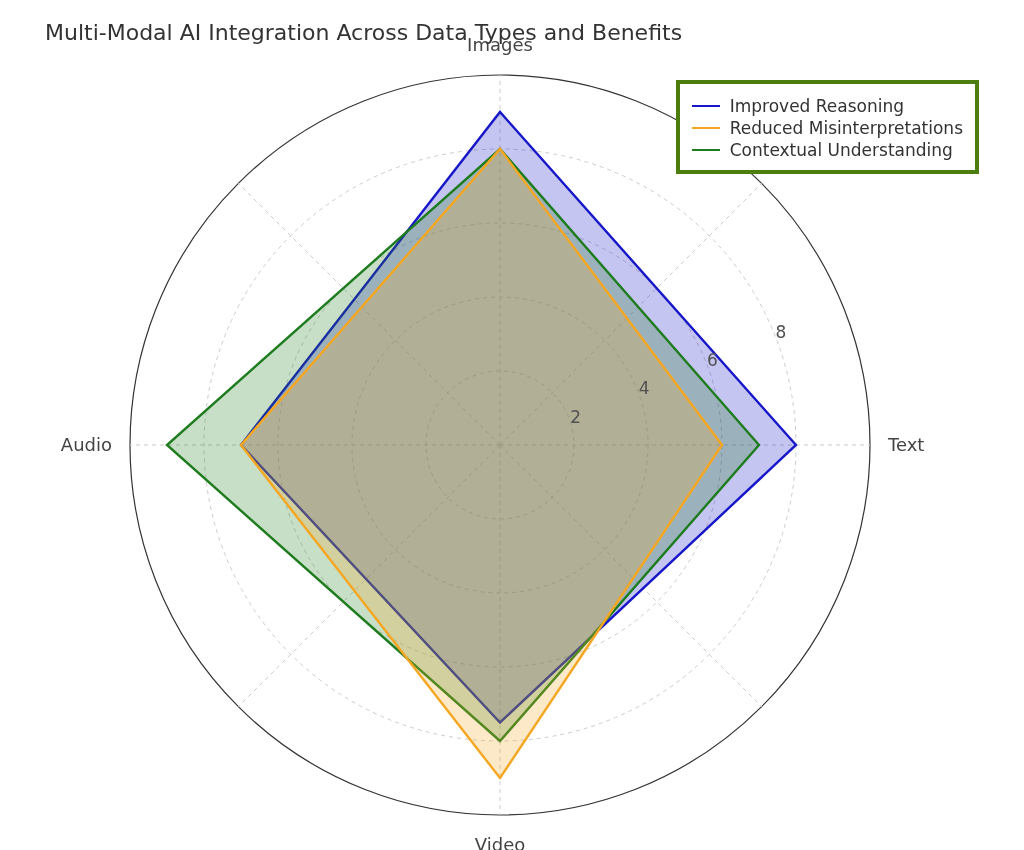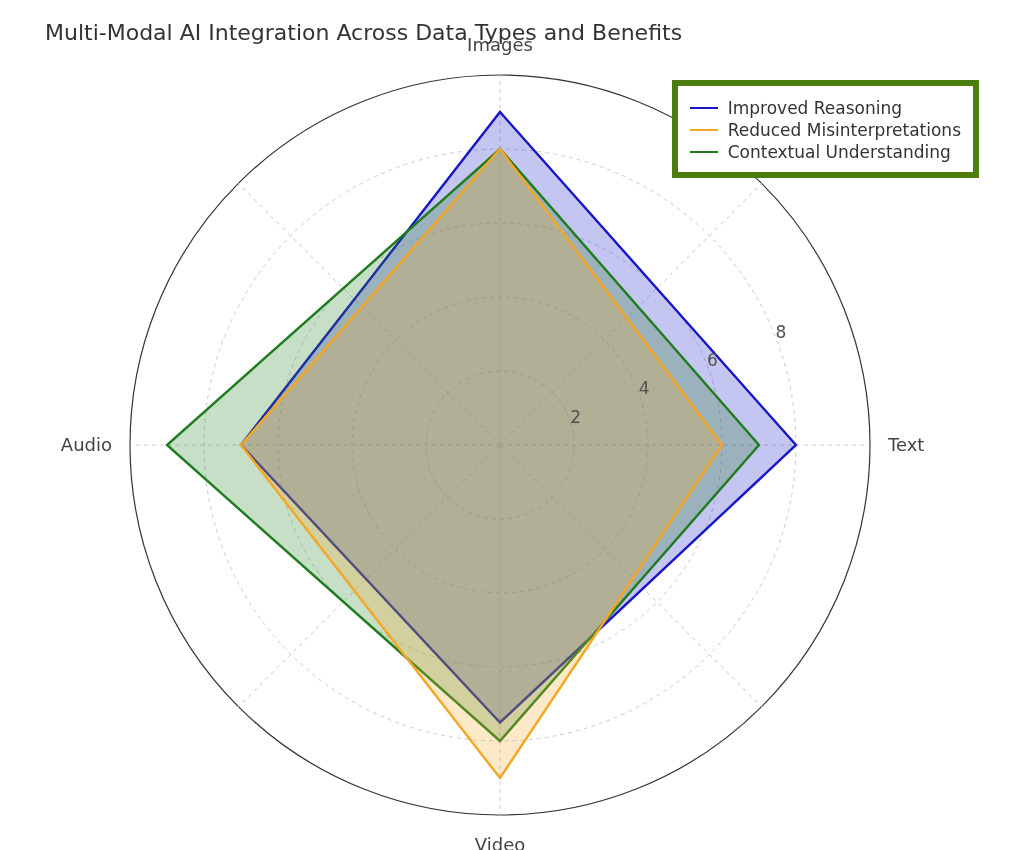--- a/index.html
+++ b/index.html
@@ -48,21 +48,21 @@
   }
   .series {
     stroke-width: 2.4;
     fill-opacity: 0.25;
   }
   #legend-box {
     position: absolute;
     right: 45px;
     top: 80px;
     background: #ffffff;
-    border: 6px solid #4d7c0f;
+    border: 4px solid #4d7c0f;
     padding: 10px 12px 8px 12px;
     font-size: 17px;
     color: #333;
   }
   .legend-row {
     display: flex;
     align-items: center;
     margin: 2px 0;
   }
   .legend-swatch {

